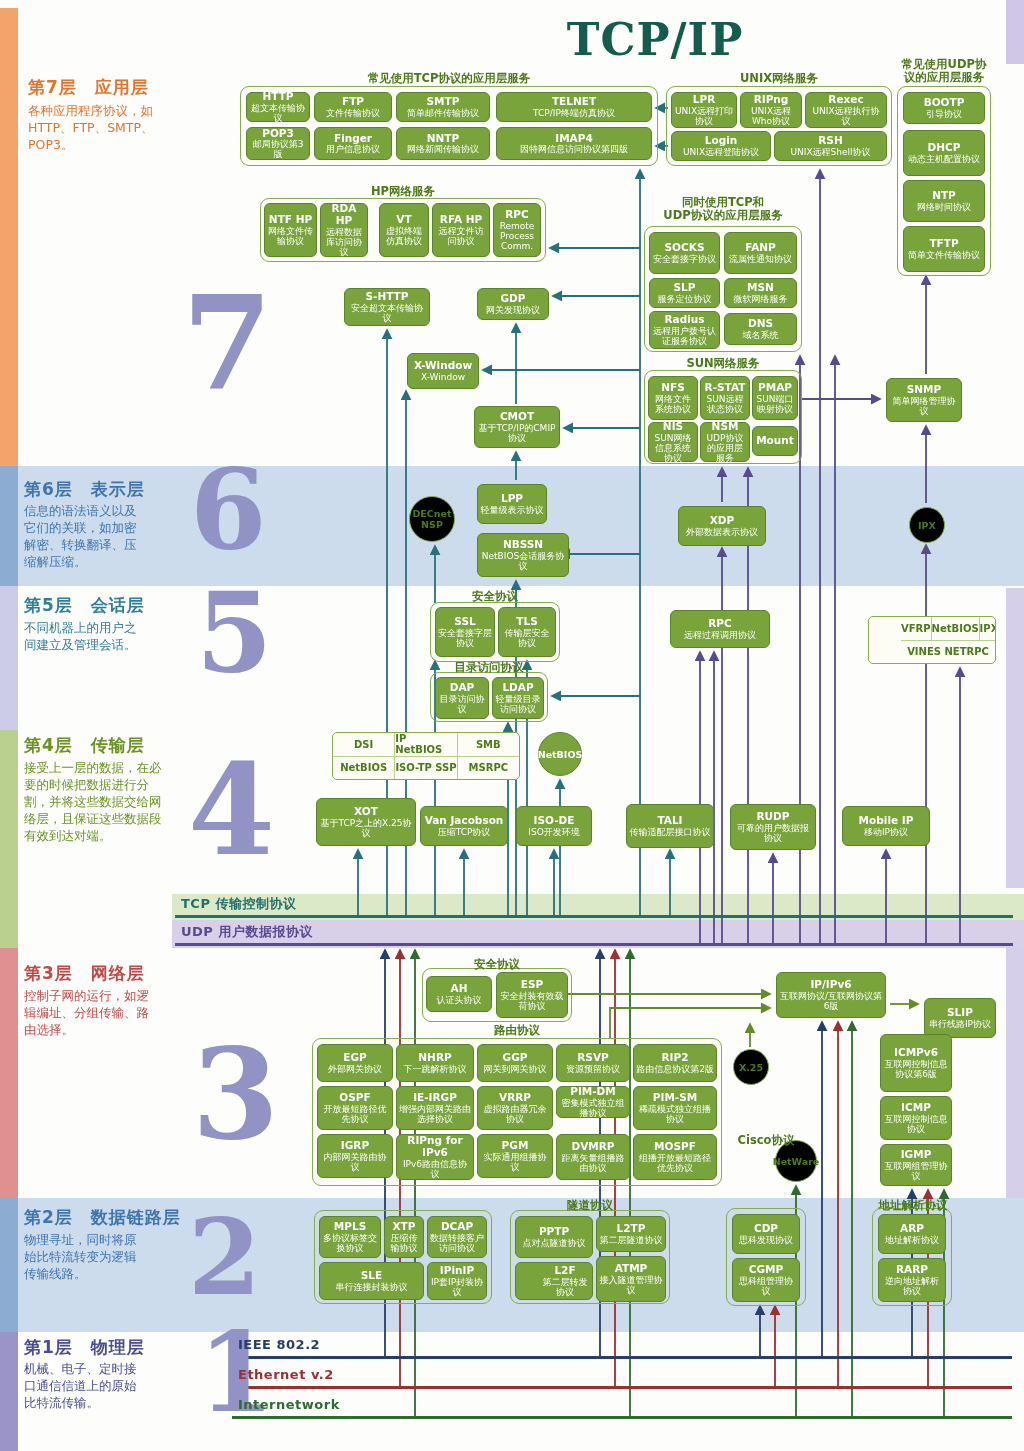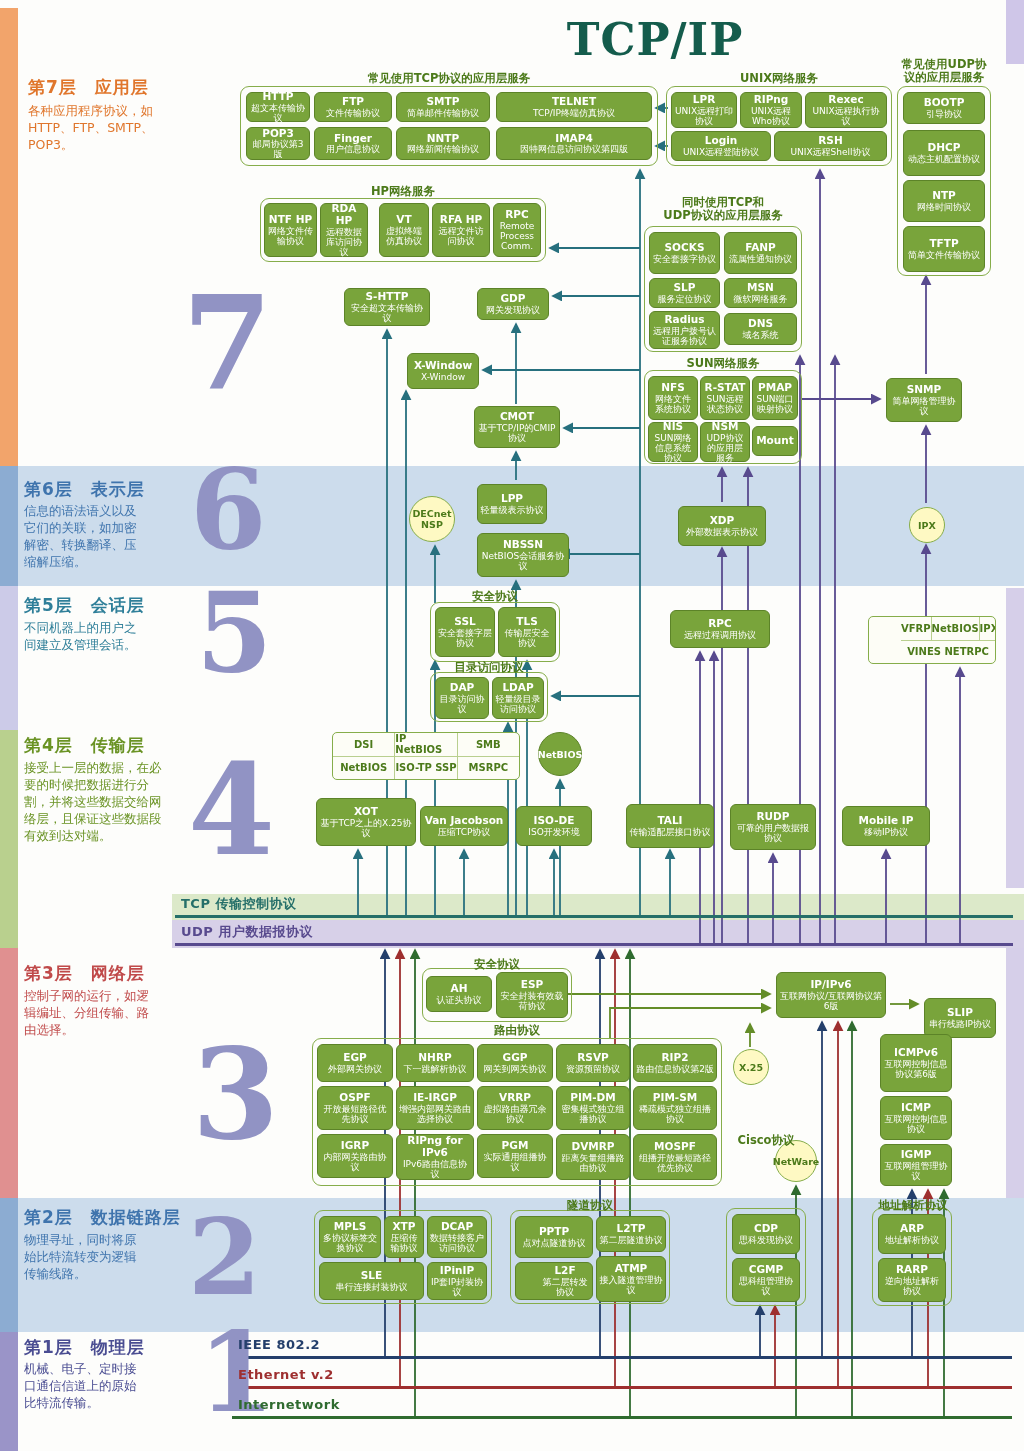--- a/index.html
+++ b/index.html
@@ -14,21 +14,21 @@
   .box{z-index:4;display:flex;flex-direction:column;align-items:center;justify-content:center;text-align:center;
        color:#fff;background:#79a43b;border:1px solid #5c8328;border-radius:6px;padding:1px 2px;box-sizing:border-box;}
   .box .t{font-weight:bold;font-size:10.5px;line-height:1.12;}
   .box .s{font-size:9px;line-height:1.12;}
   .wtab{z-index:4;border:1.4px solid #86ad4a;background:#fdfdf6;border-radius:5px;display:flex;flex-direction:column;box-sizing:border-box;overflow:hidden;}
   .wrow{display:flex;flex:1;}
   .wrow + .wrow{border-top:1px solid #b9cf8e;}
   .wcell{flex:1;display:flex;align-items:center;justify-content:center;color:#4c7a1a;font-weight:bold;font-size:10px;}
   .wcell + .wcell{border-left:1px solid #b9cf8e;}
   .circ{z-index:4;border-radius:50%;display:flex;align-items:center;justify-content:center;text-align:center;
-        font-weight:bold;font-size:9.5px;white-space:pre-line;background:#fef9c3;border:1.4px solid #86ad4a;color:#4c7a1a;box-sizing:border-box;}
+        font-weight:bold;font-size:9.5px;white-space:pre-line;background:#000000;border:1.4px solid #86ad4a;color:#4c7a1a;box-sizing:border-box;}
   .circ-fill{background:#79a43b;border-color:#5c8328;color:#fff;}
   .hline{z-index:3;height:3px;}
   .llab{z-index:5;font-weight:bold;font-size:13px;letter-spacing:.5px;}
   .ltitle{z-index:5;font-weight:bold;font-size:17px;letter-spacing:1px;}
   .ldesc{z-index:5;font-size:12.5px;line-height:1.35;white-space:pre-line;width:156px;}
   .lnum{z-index:4;font-family:"DejaVu Serif","Liberation Serif",serif;font-weight:bold;color:#9193c4;line-height:1;}
   .title{z-index:6;font-family:"DejaVu Serif","Liberation Serif",serif;font-weight:bold;font-size:44px;
          color:#145c4c;letter-spacing:1px;text-align:center;}
 </style>
 </head>
@@ -409,21 +409,21 @@
       <span class="s">开放最短路径优先协议</span>
     </div>
     <div class="abs box" style="left: 396px; top: 1086px; width: 78px; height: 44px;">
       <span class="t">IE-IRGP</span>
       <span class="s">增强内部网关路由选择协议</span>
     </div>
     <div class="abs box" style="left: 477px; top: 1086px; width: 76px; height: 44px;">
       <span class="t">VRRP</span>
       <span class="s">虚拟路由器冗余协议</span>
     </div>
-    <div class="abs box" style="left: 556px; top: 1086px; width: 74px; height: 44px;">
+    <div class="abs box" style="left: 556px; top: 1086px; width: 74px; height: 32px;">
       <span class="t">PIM-DM</span>
       <span class="s">密集模式独立组播协议</span>
     </div>
     <div class="abs box" style="left: 633px; top: 1086px; width: 84px; height: 44px;">
       <span class="t">PIM-SM</span>
       <span class="s">稀疏模式独立组播协议</span>
     </div>
     <div class="abs box" style="left: 317px; top: 1134px; width: 76px; height: 44px;">
       <span class="t">IGRP</span>
       <span class="s">内部网关路由协议</span>

